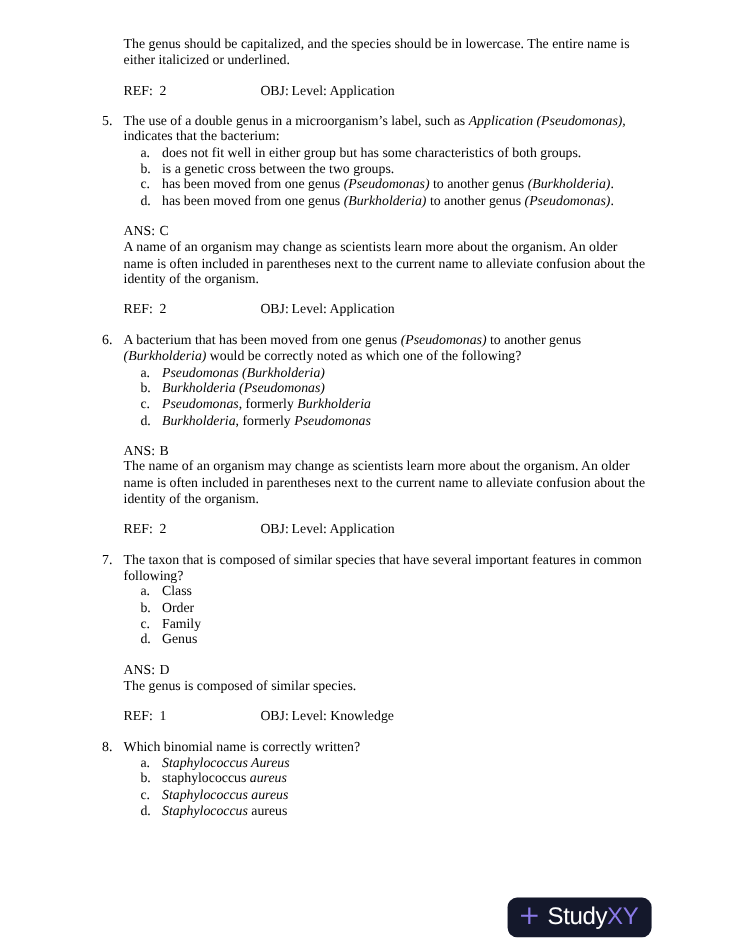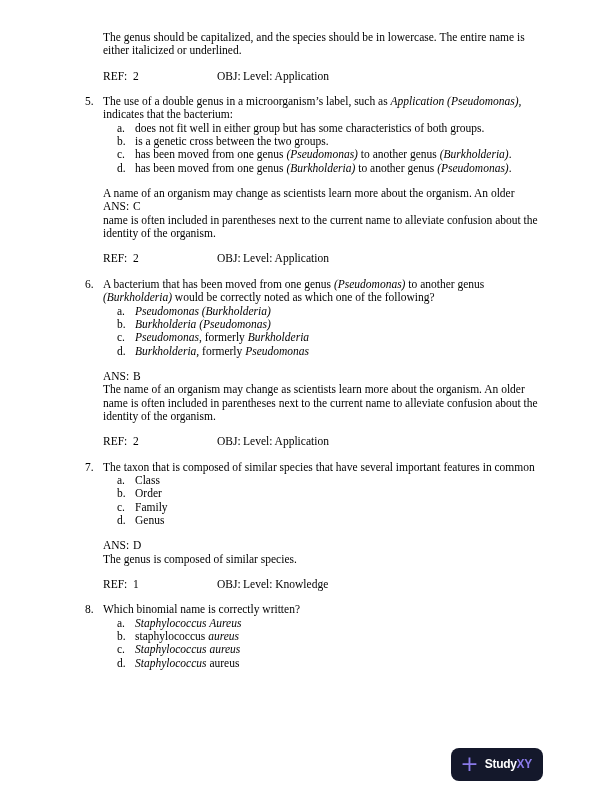--- a/index.html
+++ b/index.html
@@ -39,21 +39,21 @@
     background:var(--logo-bg, #14182b);
     font-family:"Liberation Sans", sans-serif;
   }
   .logo .plus {
     color:var(--logo-accent, #8a7ae8);
     font-size:22px; font-weight:400; line-height:1;
     margin-right:6px; margin-top:-2px;
     font-family:"DejaVu Sans", sans-serif;
   }
   .logo .brand {
-    font-weight:bold; font-size:12px; letter-spacing:-0.3px;
+    font-weight:normal; font-size:20px; letter-spacing:-0.3px;
     color:var(--logo-text, #ffffff);
   }
   .logo .xy { color:var(--logo-accent, #8a7ae8); }
 </style>
 </head>
 <body>
 
 <div class="page">
   <main class="content" id="doc">
       <div class="indent">
@@ -83,22 +83,22 @@
             <span class="olet">c.</span>
             <span class="otext"><span>has been moved from one genus </span><span class="it">(Pseudomonas)</span><span> to another genus </span><span class="it">(Burkholderia)</span><span>.</span></span>
           </div>
           <div class="opt line">
             <span class="olet">d.</span>
             <span class="otext"><span>has been moved from one genus </span><span class="it">(Burkholderia)</span><span> to another genus </span><span class="it">(Pseudomonas)</span><span>.</span></span>
           </div>
         </div>
       </div>
       <div class="indent gap-top">
+        <div class="line"><span class="ans-label">ANS:</span><span>C</span></div>
         <div class="line"><span>A name of an organism may change as scientists learn more about the organism. An older</span></div>
-        <div class="line"><span class="ans-label">ANS:</span><span>C</span></div>
         <div class="line"><span>name is often included in parentheses next to the current name to alleviate confusion about the</span></div>
         <div class="line"><span>identity of the organism.</span></div>
       </div>
       <div class="line ref-line indent gap-top">
         <span class="ref-lab">REF:</span>
         <span class="ref-val">2</span>
         <span class="obj-lab">OBJ:</span>
         <span>Level: Application</span>
       </div>
       <div class="q gap-top">
@@ -133,20 +133,21 @@
       <div class="line ref-line indent gap-top">
         <span class="ref-lab">REF:</span>
         <span class="ref-val">2</span>
         <span class="obj-lab">OBJ:</span>
         <span>Level: Application</span>
       </div>
       <div class="q gap-top">
         <div class="qnum">7.</div>
         <div class="qbody">
           <div class="line"><span>The taxon that is composed of similar species that have several important features in common</span></div>
+          <div class="line"><span>following?</span></div>
           <div class="opt line">
             <span class="olet">a.</span>
             <span class="otext"><span>Class</span></span>
           </div>
           <div class="opt line">
             <span class="olet">b.</span>
             <span class="otext"><span>Order</span></span>
           </div>
           <div class="opt line">
             <span class="olet">c.</span>

